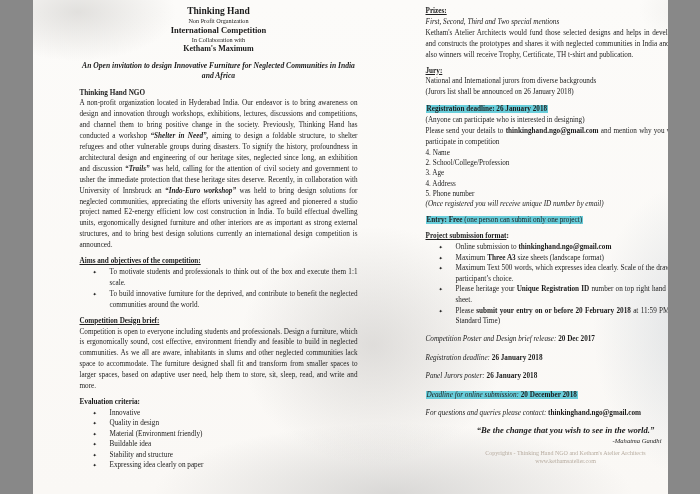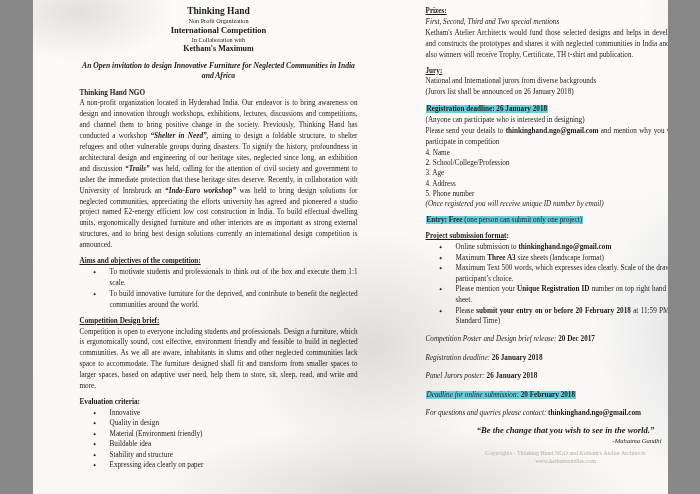--- a/index.html
+++ b/index.html
@@ -120,30 +120,30 @@
     </section>
 
     <p class="mt5"><span class="hl"><span class="b">Entry: Free</span><span> (one person can submit only one project)</span></span></p>
 
     <section>
       <p class="mt5"><span class="head u">Project submission format</span><span class="head">:</span></p>
       <ul class="r-list">
         <li><span class="bullet">✦</span><span><span>Online submission to </span><span class="b">thinkinghand.ngo@gmail.com</span></span></li>
         <li><span class="bullet">✦</span><span><span>Maximum </span><span class="b">Three A3</span><span> size sheets (landscape format)</span></span></li>
         <li><span class="bullet">✦</span><span><span>Maximum Text 500 words, which expresses idea clearly. Scale of the drawings is up to participant’s choice.</span></span></li>
-        <li><span class="bullet">✦</span><span><span>Please mention your </span><span class="b">Unique Registration ID</span><span> number on top right hand corner of the sheet.</span></span></li>
+        <li><span class="bullet">✦</span><span><span>Please heritage your </span><span class="b">Unique Registration ID</span><span> number on top right hand corner of the sheet.</span></span></li>
         <li><span class="bullet">✦</span><span><span>Please </span><span class="b">submit your entry on or before 20 February 2018</span><span> at 11:59 PM IST (Indian Standard Time)</span></span></li>
       </ul>
     </section>
 
     <section>
       <p class="idate-row"><span class="i">Competition Poster and Design brief release: </span><span class="b">20 Dec 2017</span></p>
       <p class="idate-row"><span class="i">Registration deadline: </span><span class="b">26 January 2018</span></p>
       <p class="idate-row"><span class="i">Panel Jurors poster: </span><span class="b">26 January 2018</span></p>
-      <p class="idate-row"><span class="hl"><span class="i">Deadline for online submission: </span><span class="b">20 February 2018</span></span></p>
+      <p class="idate-row"><span class="hl"><span class="i">Deadline for online submission: </span><span class="b">20 December 2018</span></span></p>
       <p class="idate-row"><span class="i">For questions and queries please contact: </span><span class="b">thinkinghand.ngo@gmail.com</span></p>
     </section>
 
     <div>
       <p class="quote">“Be the change that you wish to see in the world.”</p>
       <p class="author">-Mahatma Gandhi</p>
     </div>
 
     <div class="footer">
       <p>Copyrights - Thinking Hand NGO and Ketham's Atelier Architects</p>

